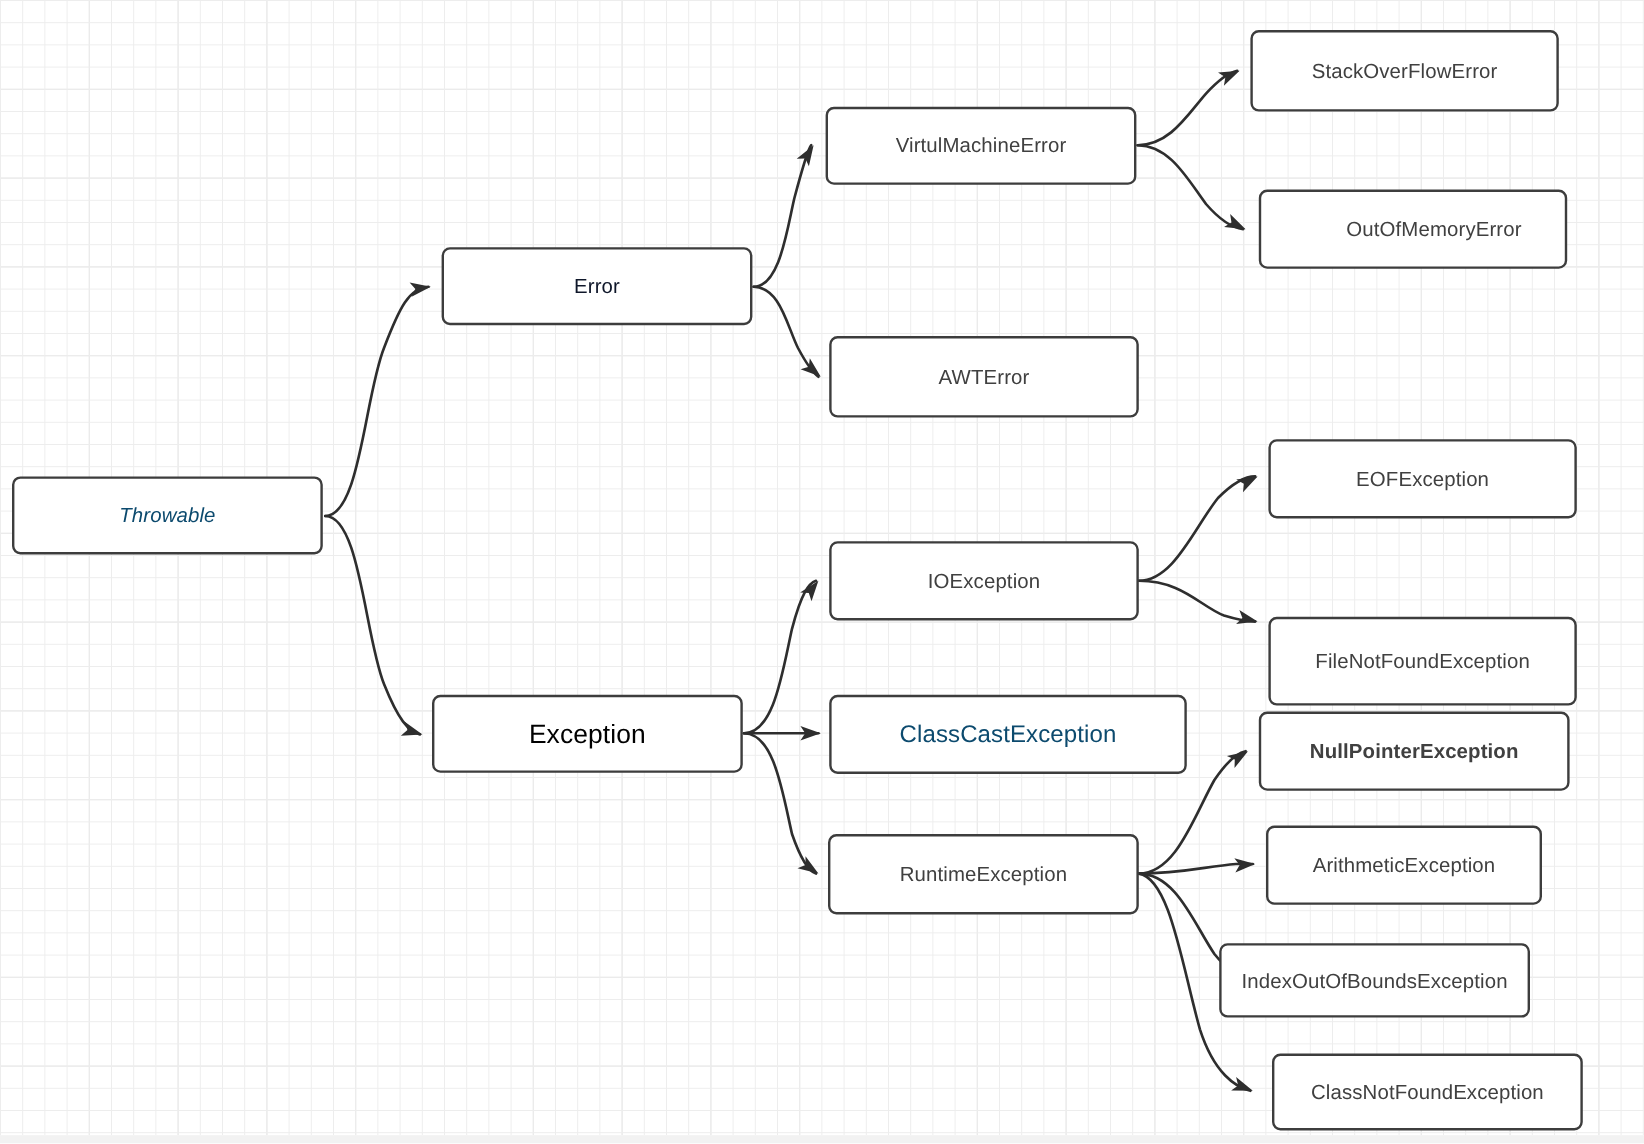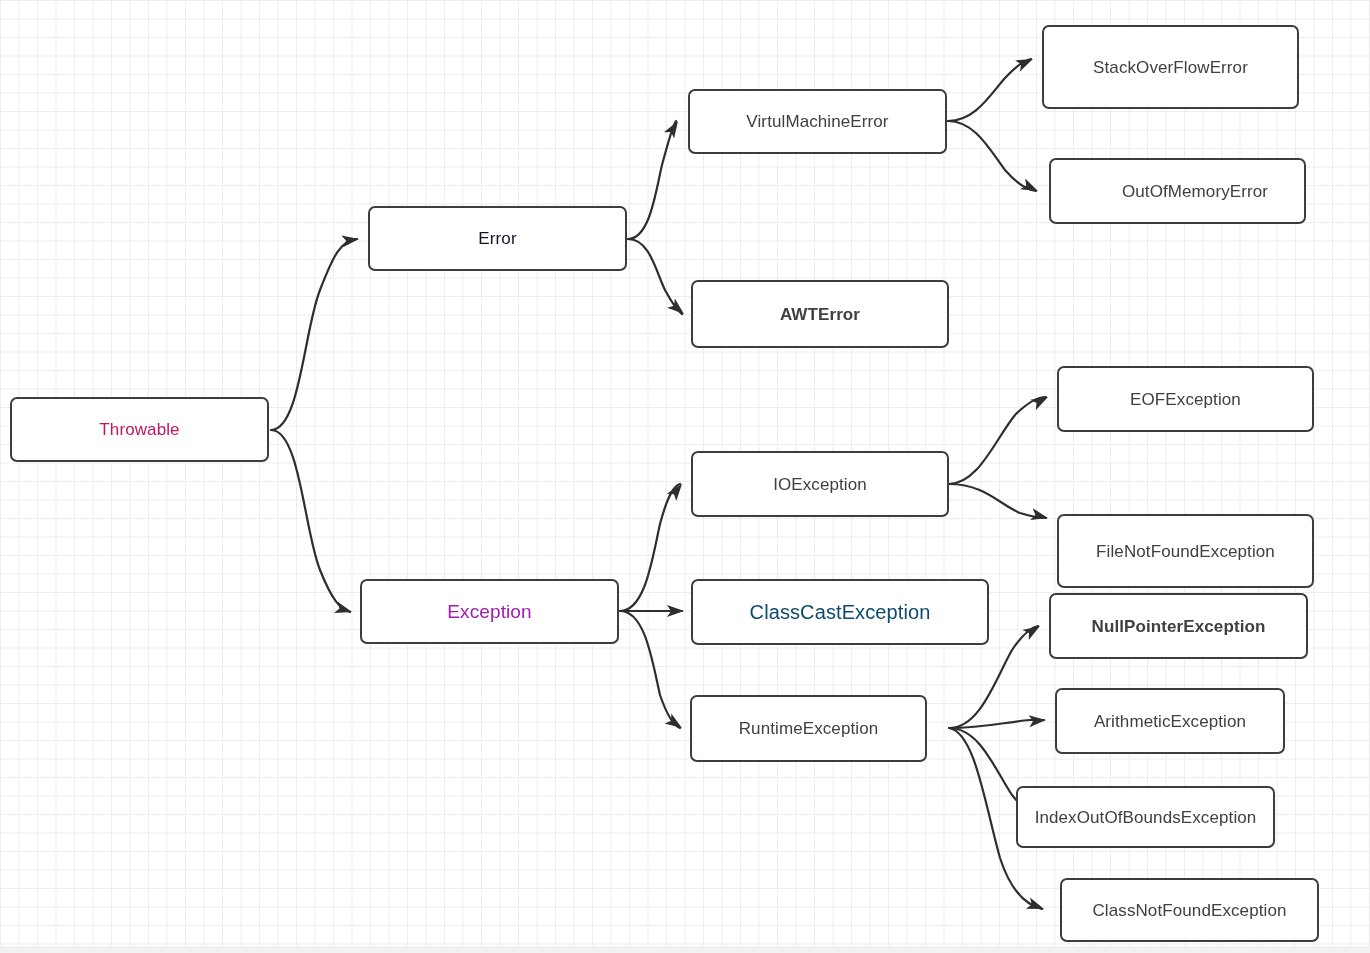--- a/index.html
+++ b/index.html
@@ -121,45 +121,45 @@
         <polygon points="0,0 -17,-6 -13,0 -17,6" transform="translate(1048,397) rotate(-28)" fill="#2e2e2e"></polygon>
         <polygon points="0,0 -17,-6 -13,0 -17,6" transform="translate(1048,518) rotate(13)" fill="#2e2e2e"></polygon>
         <polygon points="0,0 -17,-6 -13,0 -17,6" transform="translate(1040,626) rotate(-32)" fill="#2e2e2e"></polygon>
         <polygon points="0,0 -17,-6 -13,0 -17,6" transform="translate(1046,720) rotate(-4)" fill="#2e2e2e"></polygon>
         <polygon points="0,0 -17,-6 -13,0 -17,6" transform="translate(1044,816) rotate(22)" fill="#2e2e2e"></polygon>
         <polygon points="0,0 -17,-6 -13,0 -17,6" transform="translate(1044,909) rotate(20)" fill="#2e2e2e"></polygon>
       </g>
   </svg>
 
   <div id="nodes">
-      <div class="node" style="left: 10px; top: 397px; width: 259px; height: 65px; border-color: rgb(61, 61, 61); background: rgb(255, 255, 255); color: #be185d; border-width: 2px; border-radius: 7px; font-size: 17px;">
+      <div class="node" style="left: 10px; top: 397px; width: 259px; height: 65px; border-color: rgb(61, 61, 61); background: rgb(255, 255, 255); color: #0c4a6e; border-width: 2px; border-radius: 7px; font-size: 17px; font-style: italic;">
         <span class="label">Throwable</span>
       </div>
       <div class="node" style="left: 368px; top: 206px; width: 259px; height: 65px; border-color: rgb(61, 61, 61); background: rgb(255, 255, 255); color: #0f172a; border-width: 2px; border-radius: 7px; font-size: 17px;">
         <span class="label">Error</span>
       </div>
-      <div class="node" style="left: 360px; top: 579px; width: 259px; height: 65px; border-color: rgb(61, 61, 61); background: rgb(255, 255, 255); color: #a21caf; border-width: 2px; border-radius: 7px; font-size: 19px;">
+      <div class="node" style="left: 360px; top: 579px; width: 259px; height: 65px; border-color: rgb(61, 61, 61); background: rgb(255, 255, 255); color: #000000; border-width: 2px; border-radius: 7px; font-size: 22px;">
         <span class="label">Exception</span>
       </div>
       <div class="node" style="left: 688px; top: 89px; width: 259px; height: 65px; border-color: rgb(61, 61, 61); background: rgb(255, 255, 255); color: rgb(64, 64, 64); border-width: 2px; border-radius: 7px; font-size: 17px;">
         <span class="label">VirtulMachineError</span>
       </div>
-      <div class="node" style="left: 691px; top: 280px; width: 258px; height: 68px; border-color: rgb(61, 61, 61); background: rgb(255, 255, 255); color: rgb(64, 64, 64); border-width: 2px; border-radius: 7px; font-size: 17px; font-weight: bold;">
+      <div class="node" style="left: 691px; top: 280px; width: 258px; height: 68px; border-color: rgb(61, 61, 61); background: rgb(255, 255, 255); color: rgb(64, 64, 64); border-width: 2px; border-radius: 7px; font-size: 17px;">
         <span class="label">AWTError</span>
       </div>
       <div class="node" style="left: 691px; top: 451px; width: 258px; height: 66px; border-color: rgb(61, 61, 61); background: rgb(255, 255, 255); color: rgb(64, 64, 64); border-width: 2px; border-radius: 7px; font-size: 17px;">
         <span class="label">IOException</span>
       </div>
       <div class="node" style="left: 691px; top: 579px; width: 298px; height: 66px; border-color: rgb(61, 61, 61); background: rgb(255, 255, 255); color: #0c4a6e; border-width: 2px; border-radius: 7px; font-size: 20px;">
         <span class="label">ClassCastException</span>
       </div>
-      <div class="node" style="left: 690px; top: 695px; width: 237px; height: 67px; border-color: rgb(61, 61, 61); background: rgb(255, 255, 255); color: rgb(64, 64, 64); border-width: 2px; border-radius: 7px; font-size: 17px;">
+      <div class="node" style="left: 690px; top: 695px; width: 259px; height: 67px; border-color: rgb(61, 61, 61); background: rgb(255, 255, 255); color: rgb(64, 64, 64); border-width: 2px; border-radius: 7px; font-size: 17px;">
         <span class="label">RuntimeException</span>
       </div>
-      <div class="node" style="left: 1042px; top: 25px; width: 257px; height: 84px; border-color: rgb(61, 61, 61); background: rgb(255, 255, 255); color: rgb(64, 64, 64); border-width: 2px; border-radius: 7px; font-size: 17px;">
+      <div class="node" style="left: 1042px; top: 25px; width: 257px; height: 68px; border-color: rgb(61, 61, 61); background: rgb(255, 255, 255); color: rgb(64, 64, 64); border-width: 2px; border-radius: 7px; font-size: 17px;">
         <span class="label">StackOverFlowError</span>
       </div>
       <div class="node" style="left: 1049px; top: 158px; width: 257px; height: 66px; border-color: rgb(61, 61, 61); background: rgb(255, 255, 255); color: rgb(64, 64, 64); border-width: 2px; border-radius: 7px; font-size: 17px; padding-left: 35px;">
         <span class="label">OutOfMemoryError</span>
       </div>
       <div class="node" style="left: 1057px; top: 366px; width: 257px; height: 66px; border-color: rgb(61, 61, 61); background: rgb(255, 255, 255); color: rgb(64, 64, 64); border-width: 2px; border-radius: 7px; font-size: 17px;">
         <span class="label">EOFException</span>
       </div>
       <div class="node" style="left: 1057px; top: 477px; width: 257px; height: 74px; border-color: rgb(61, 61, 61); background: rgb(255, 255, 255); color: rgb(64, 64, 64); border-width: 2px; border-radius: 7px; font-size: 17px; margin-top: 37px;">
         <span class="label">FileNotFoundException</span>

